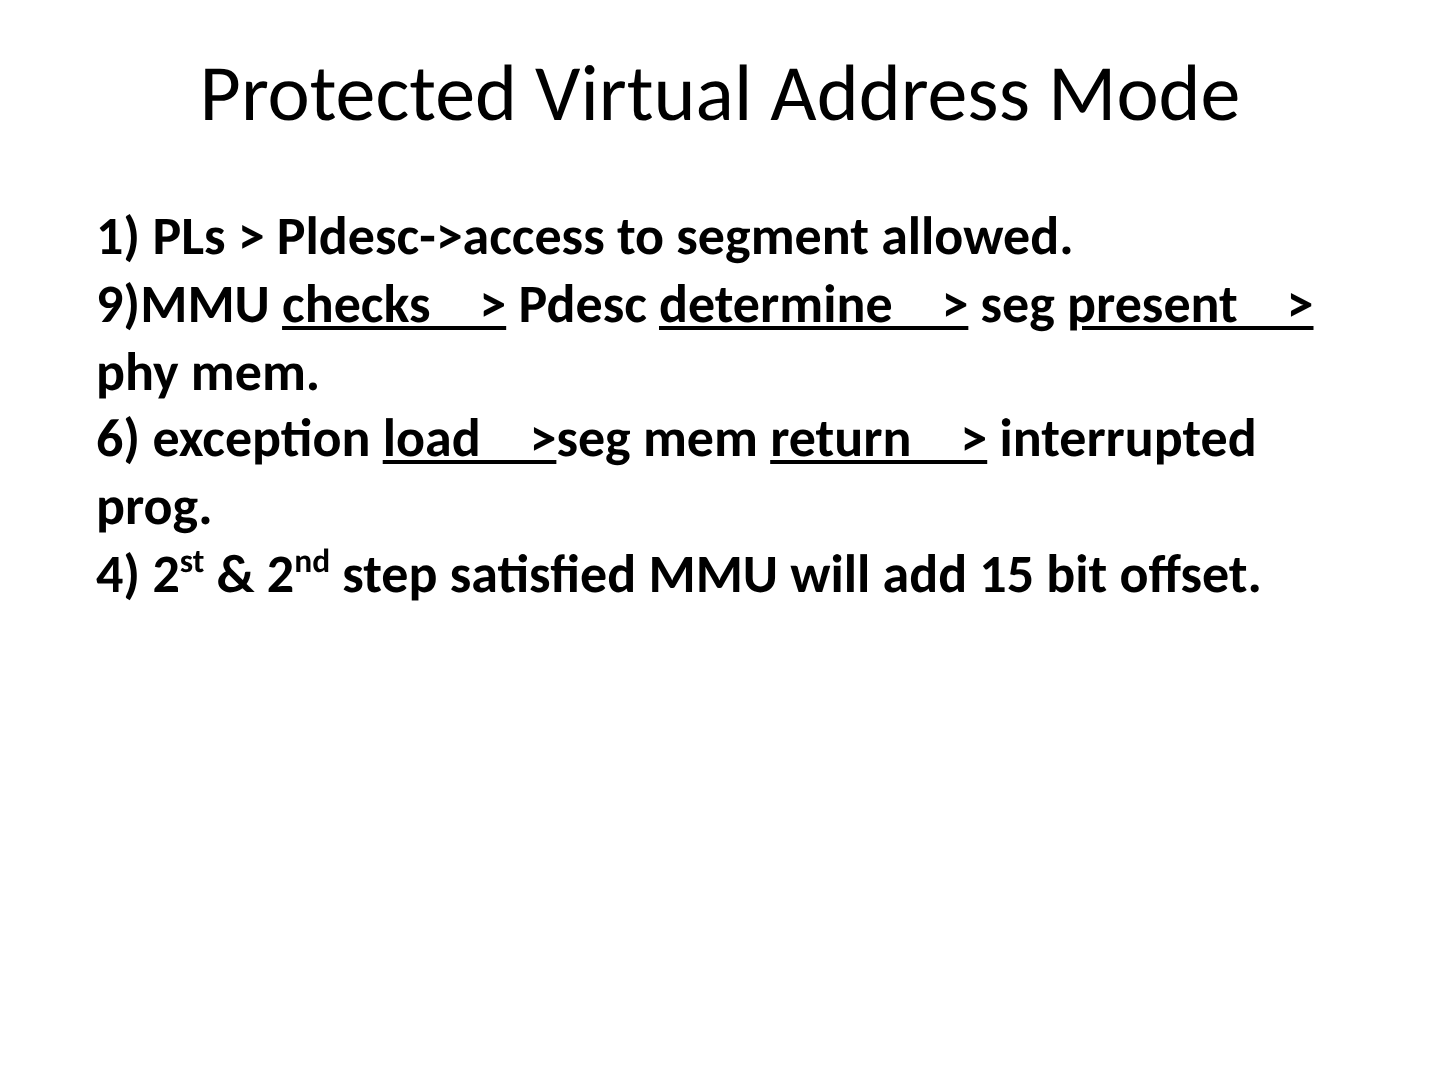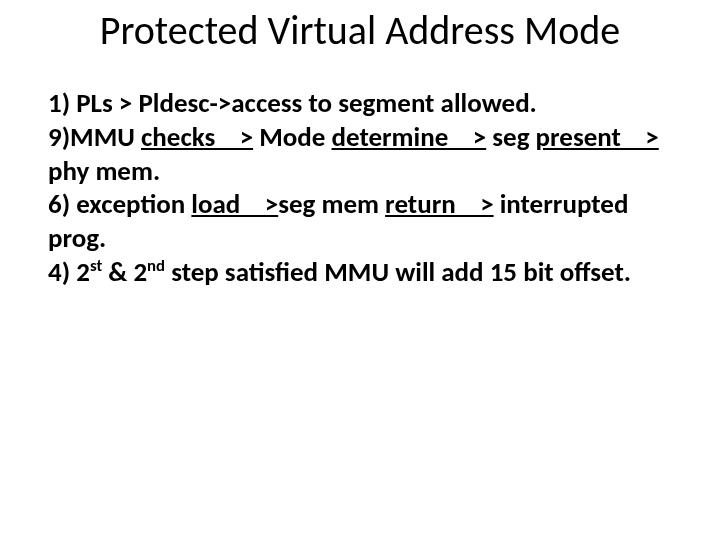--- a/index.html
+++ b/index.html
@@ -9,21 +9,21 @@
     height: 540px;
     background: #ffffff;
     font-family: Calibri, "Segoe UI", Arial, sans-serif;
     color: #000000;
   }
   .slide {
     width: 720px;
     height: 540px;
     position: relative;
     box-sizing: border-box;
-    padding: 8px 48px 0 48px;
+    padding: 24px 48px 0 48px;
   }
   .title {
     font-size: 40px;
     line-height: 1.15;
     text-align: center;
     font-weight: 400;
     margin: 0 0 32px 0;
     letter-spacing: 0px;
   }
   .body {
@@ -41,21 +41,21 @@
 </head>
 <body>
 
 <div class="slide">
   <h1 class="title">Protected Virtual Address Mode</h1>
 
   <div class="body">
     <div>1) PLs &gt; Pldesc-&gt;access to segment allowed.</div>
 
     <div>
-      <span>9)MMU </span><span class="u">checks&nbsp;&nbsp;&nbsp;&nbsp;&gt;</span><span> Mode </span><span class="u">determine&nbsp;&nbsp;&nbsp;&nbsp;&gt;</span><span> seg </span><span class="u">present&nbsp;&nbsp;&nbsp;&nbsp;&gt;</span><span> phy mem.</span>
+      <span>9)MMU </span><span class="u">checks&nbsp;&nbsp;&nbsp;&nbsp;&gt;</span><span> Pdesc </span><span class="u">determine&nbsp;&nbsp;&nbsp;&nbsp;&gt;</span><span> seg </span><span class="u">present&nbsp;&nbsp;&nbsp;&nbsp;&gt;</span><span> phy mem.</span>
     </div>
 
     <div>
       <span>6) exception </span><span class="u">load&nbsp;&nbsp;&nbsp;&nbsp;&gt;</span><span>seg mem </span><span class="u">return&nbsp;&nbsp;&nbsp;&nbsp;&gt;</span><span> interrupted prog.</span>
     </div>
 
     <div>
       <span>4) 2</span><span class="sup">st</span><span> &amp; 2</span><span class="sup">nd</span><span> step satisfied MMU will add 15 bit offset.</span>
     </div>
   </div>

